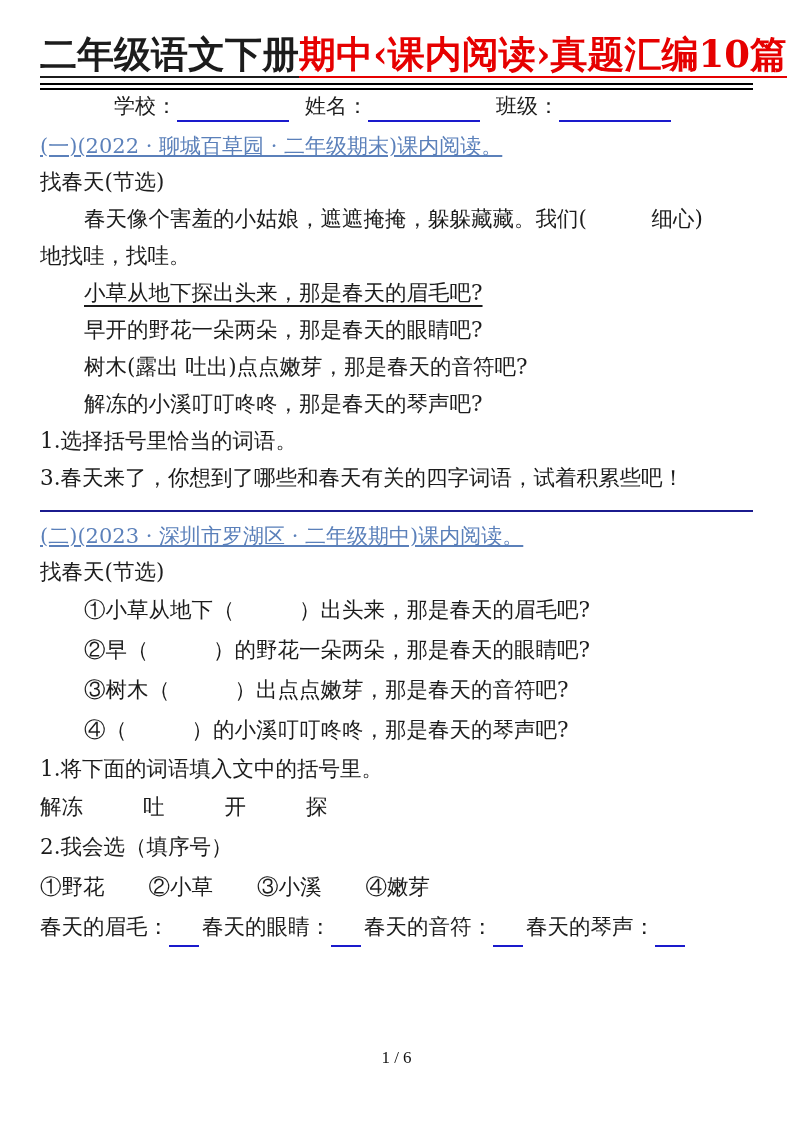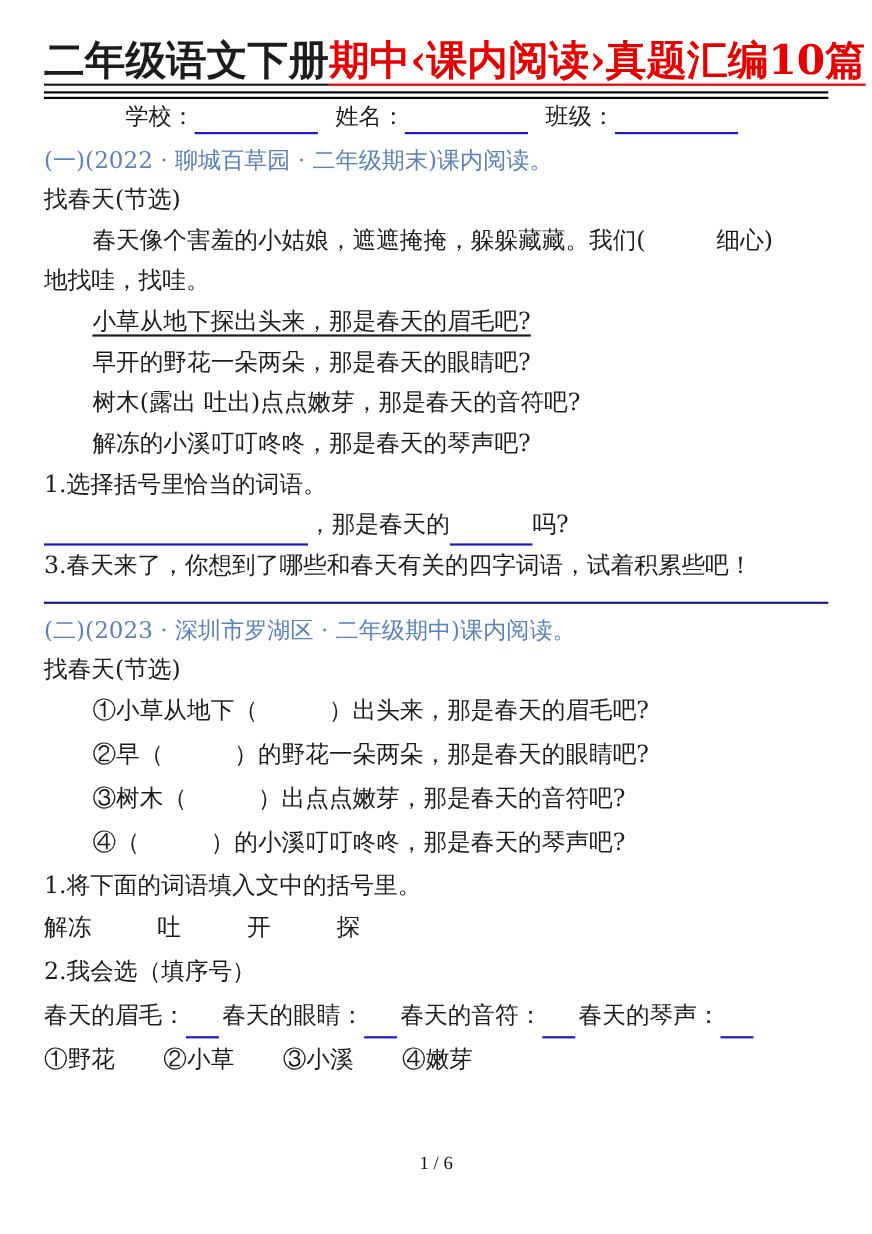--- a/index.html
+++ b/index.html
@@ -37,21 +37,21 @@
     display:inline-block;
     border-bottom:2px solid #1a1acc;
     height:22px;
     vertical-align:bottom;
   }
   .info-blank{width:112px;margin-right:16px;}
   
   .sec-header{
     margin-top:9px;
     color:#5b80ba;
-    font-size:21px;line-height:31px;
+    font-size:21px;line-height:31px;text-decoration:underline;
   }
   .passage-title{
     text-align:left;
     font-size:21.5px;line-height:36px;
     margin-top:2px;
   }
   p.line{
     margin:0;
     font-size:21.5px;
     line-height:37px;
@@ -110,39 +110,38 @@
 
     <p class="line indent">春天像个害羞的小姑娘，遮遮掩掩，躲躲藏藏。我们(　　　细心)</p>
     <p class="line">地找哇，找哇。</p>
 
     <p class="line indent"><span class="underlined-sentence">小草从地下探出头来，那是春天的眉毛吧?</span></p>
     <p class="line indent">早开的野花一朵两朵，那是春天的眼睛吧?</p>
     <p class="line indent"><span>树木(露出 </span><span class="bold">吐出</span><span>)点点嫩芽，那是春天的音符吧?</span></p>
     <p class="line indent">解冻的小溪叮叮咚咚，那是春天的琴声吧?</p>
 
     <p class="line">1.选择括号里恰当的词语。</p>
-    <p class="line"><span class="blank fill-long"></span><span>，那是春天的</span><span class="blank fill-short"></span><span>吗?</span></p>
     <p class="line">3.春天来了，你想到了哪些和春天有关的四字词语，试着积累些吧！</p>
   </section>
 
   <hr class="section-divider">
 
   <section>
     <div class="sec-header">(二)(2023 · 深圳市罗湖区 · 二年级期中)课内阅读。</div>
     <div class="passage-title">找春天(节选)</div>
 
     <p class="line2 indent">①小草从地下（　　　）出头来，那是春天的眉毛吧?</p>
     <p class="line2 indent">②早（　　　）的野花一朵两朵，那是春天的眼睛吧?</p>
     <p class="line2 indent">③树木（　　　）出点点嫩芽，那是春天的音符吧?</p>
     <p class="line2 indent">④（　　　）的小溪叮叮咚咚，那是春天的琴声吧?</p>
 
     <p class="line">1.将下面的词语填入文中的括号里。</p>
     <p class="line2 word-bank"><span>解冻</span><span>吐</span><span>开</span><span>探</span></p>
 
     <p class="line2">2.我会选（填序号）</p>
+    <p class="line2 option-list"><span>①野花</span><span>②小草</span><span>③小溪</span><span>④嫩芽</span></p>
+
     <p class="line2"><span>春天的眉毛：</span><span class="blank match-blank"></span><span>春天的眼睛：</span><span class="blank match-blank"></span><span>春天的音符：</span><span class="blank match-blank"></span><span>春天的琴声：</span><span class="blank match-blank"></span></p>
-
-    <p class="line2 option-list"><span>①野花</span><span>②小草</span><span>③小溪</span><span>④嫩芽</span></p>
   </section>
 
   <div class="footer">1 / 6</div>
 
 </div>
 
 </body></html>

